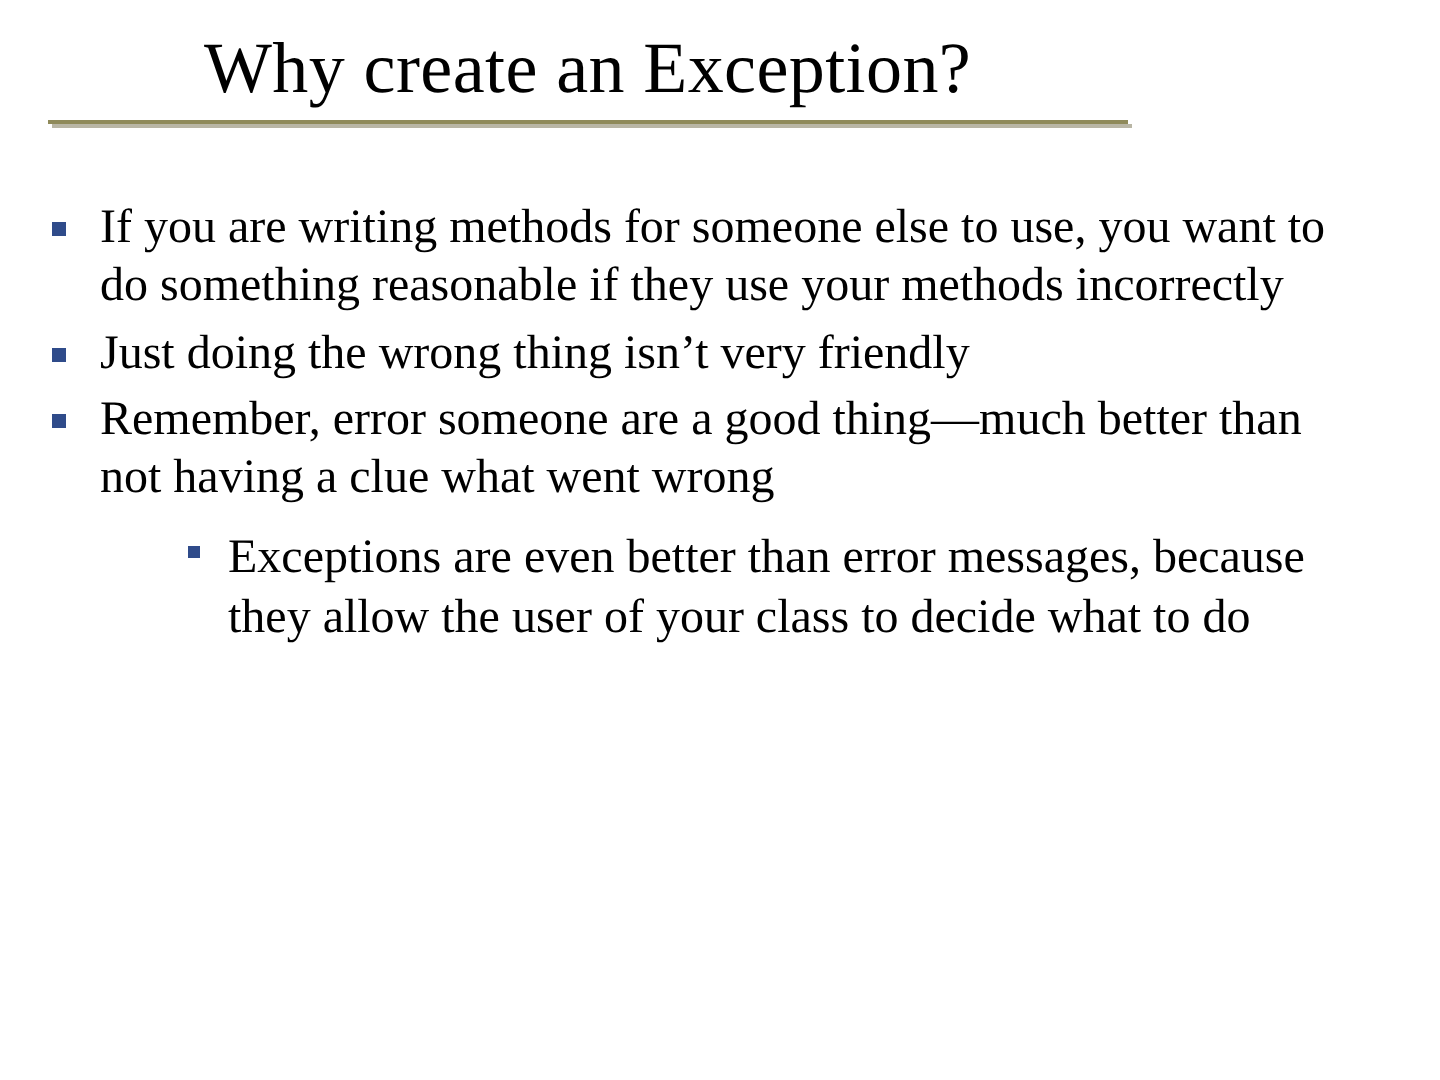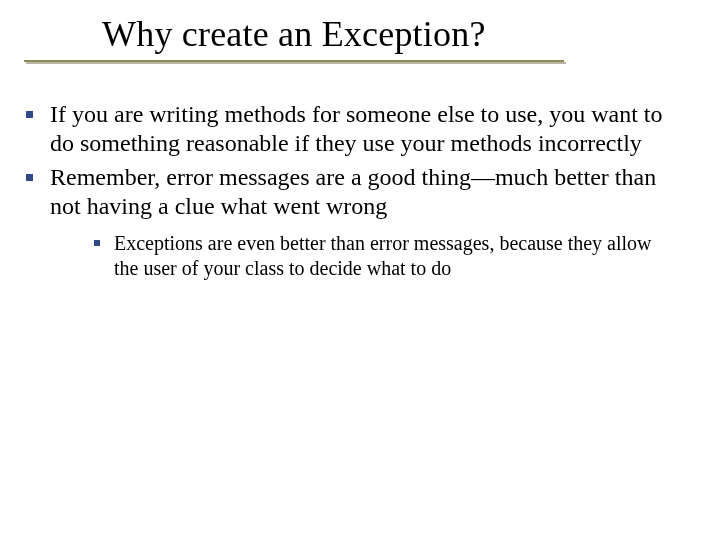--- a/index.html
+++ b/index.html
@@ -82,21 +82,21 @@
     background: #2f4b8a;
   }
   ul.level2 {
     list-style: none;
     margin: 10px 0 0 0;
     padding: 0 0 0 40px;
   }
   ul.level2 > li {
     position: relative;
     padding-left: 24px;
-    font-size: 20px;
+    font-size: 24px;
     line-height: 1.25;
     margin-bottom: 4px;
   }
   ul.level2 > li > .bullet {
     position: absolute;
     left: 4px;
     top: 9px;
     width: 6px;
     height: 6px;
     background: #2f4b8a;
@@ -115,24 +115,25 @@
   </div>
 
   <div class="body">
     <ul class="level1">
       <li>
         <span class="bullet"></span>
         <span>If you are writing methods for someone else to use, you want to do something reasonable if they use your methods incorrectly</span>
       </li>
       <li>
         <span class="bullet"></span>
+        <span>Just doing the wrong thing isn’t very friendly</span>
       </li>
       <li>
         <span class="bullet"></span>
-        <span>Remember, error messages are a good thing—much better than not having a clue what went wrong</span>
+        <span>Remember, error someone are a good thing—much better than not having a clue what went wrong</span>
         <ul class="level2">
           <li>
             <span class="bullet"></span>
             <span>Exceptions are even better than error messages, because they allow the user of your class to decide what to do</span>
           </li>
         </ul>
       </li>
     </ul>
   </div>
 </div>

